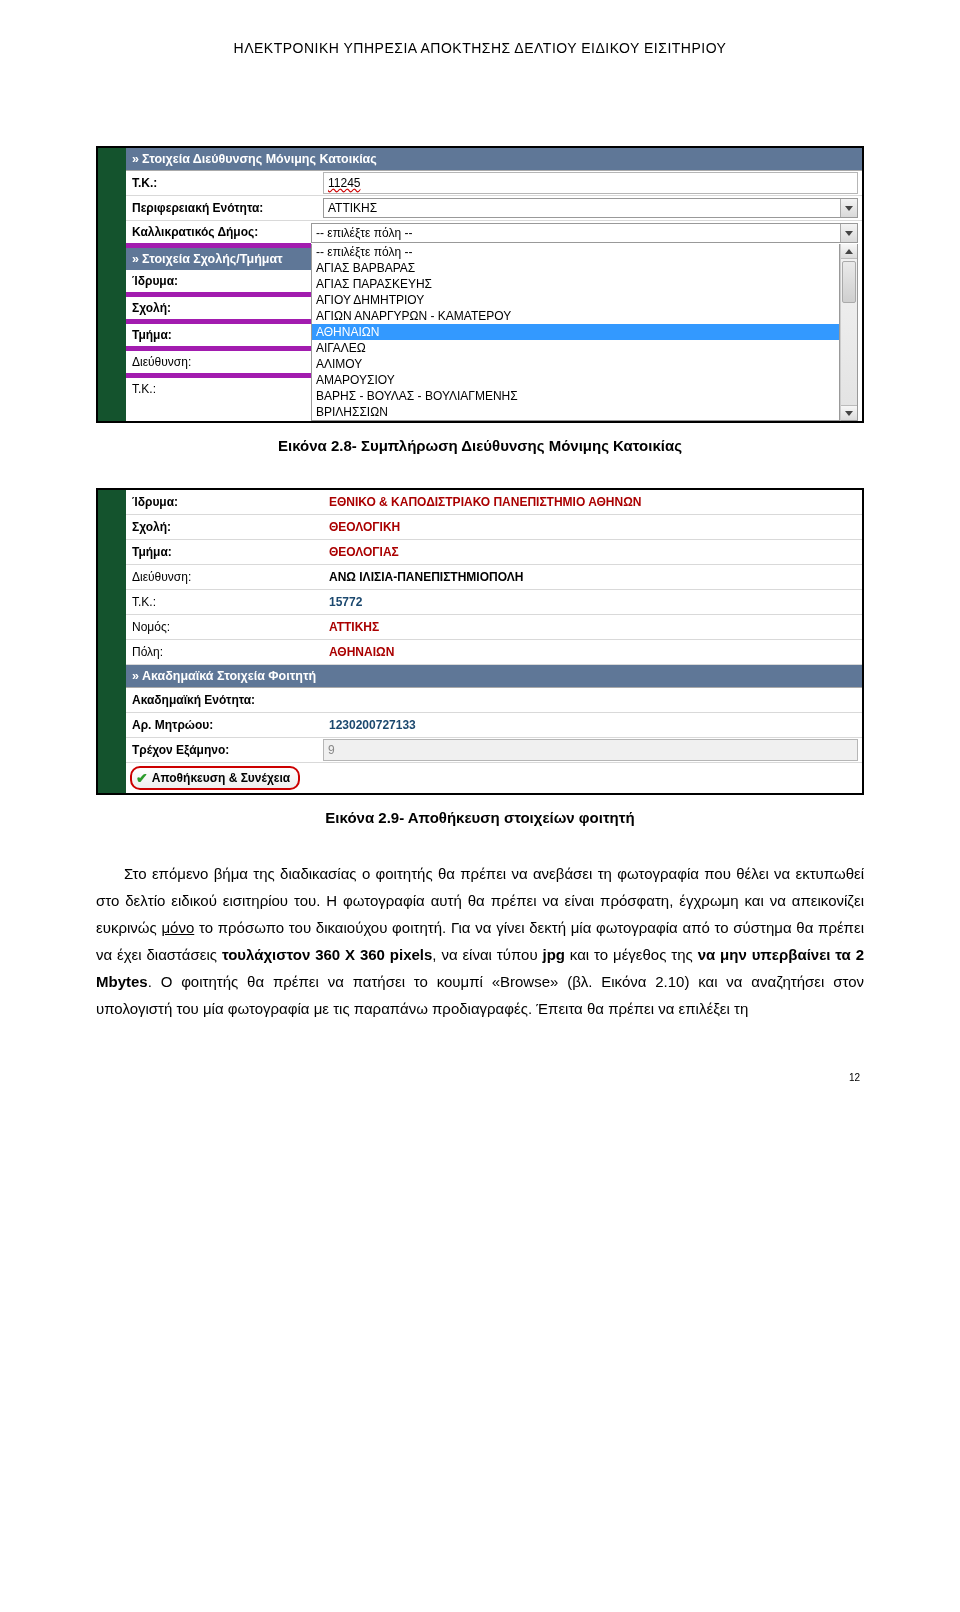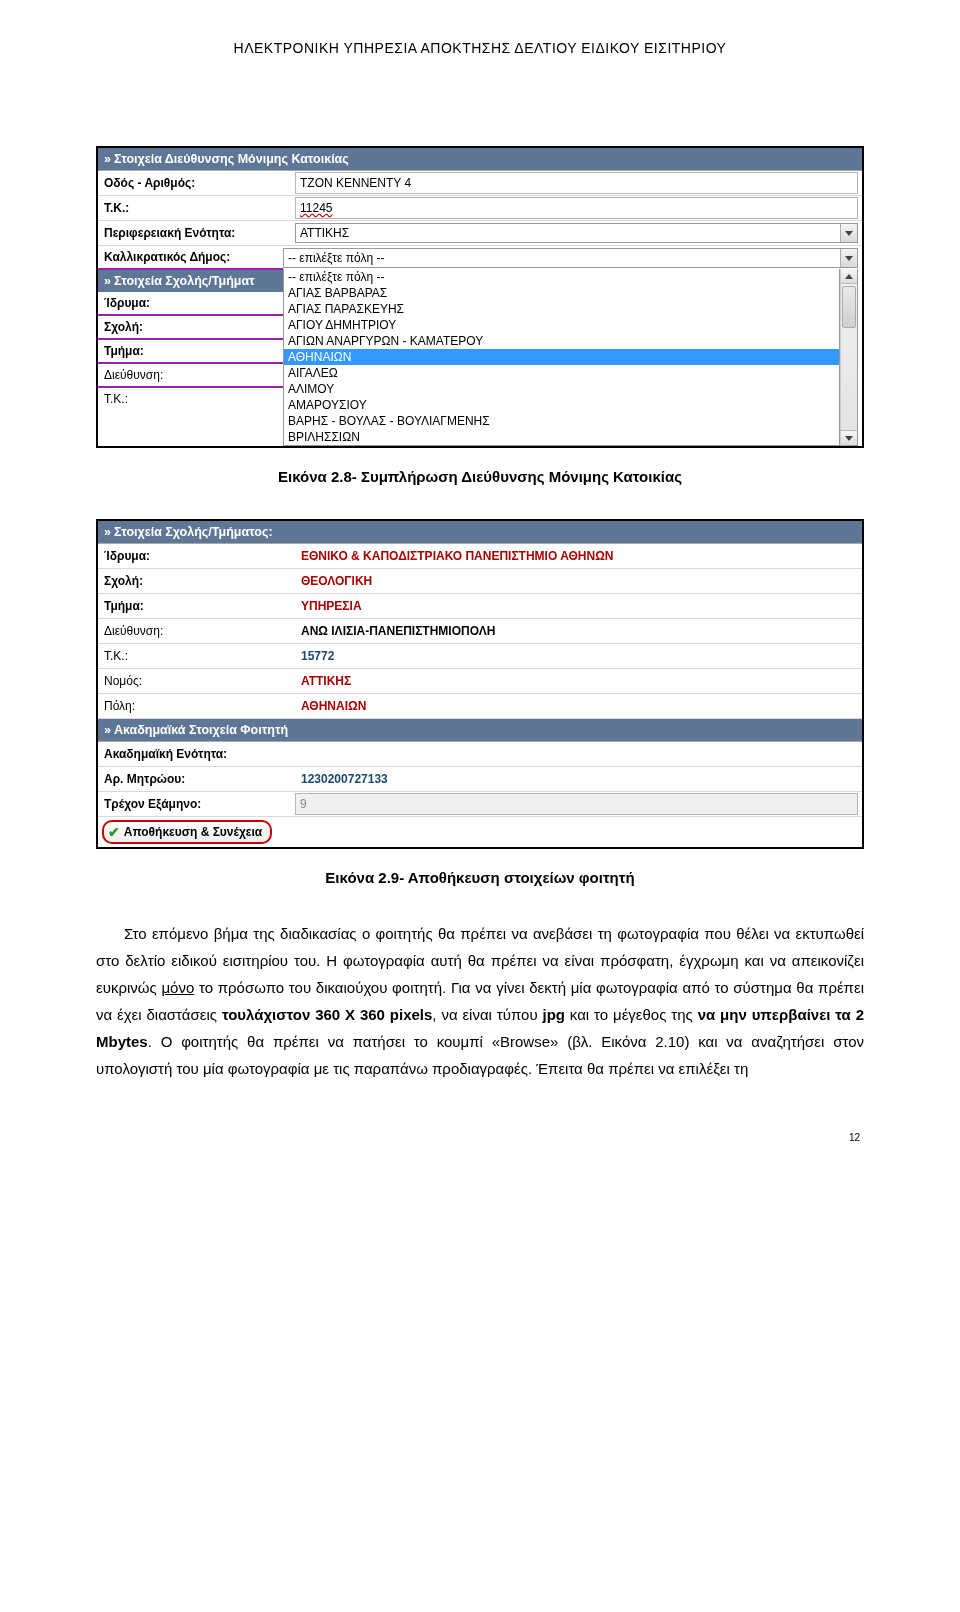--- a/index.html
+++ b/index.html
@@ -16,22 +16,23 @@
     box-sizing: border-box;
   }
   .doc-header {
     text-align: center;
     font-size: 14px;
     letter-spacing: 0.5px;
     margin-bottom: 90px;
   }
   .screenshot-box {
     border: 2px solid #000;
-    background: #000000;
-    margin-bottom: 20px;
+    background: #14532d;
+    margin-bottom: 8px;
+    padding-left: 28px;
   }
   .sect-header {
     background: #5f7797;
     color: #fff;
     font-size: 12.5px;
     font-weight: bold;
     padding: 4px 6px;
     border-bottom: 1px solid #aaa;
   }
   .sect-header .raquo {
@@ -137,21 +138,21 @@
   .left-col {
     width:185px;
     flex-shrink:0;
     display:flex;
     flex-direction:column;
   }
   .left-col .lblrow {
     font-weight:bold;
     font-size:12px;
     padding:4px 6px;
-    border-bottom:2px solid #a21caf;
+    border-bottom:5px solid #a21caf;
     min-height:14px;
   }
   .dd-row-complex {
     display:flex;
     background:#fff;
   }
   .val-bold-red {
     color: #a00;
     font-weight: bold;
   }
@@ -203,24 +204,20 @@
 <div class="page">
 
   <div class="doc-header">ΗΛΕΚΤΡΟΝΙΚΗ ΥΠΗΡΕΣΙΑ ΑΠΟΚΤΗΣΗΣ ΔΕΛΤΙΟΥ ΕΙΔΙΚΟΥ ΕΙΣΙΤΗΡΙΟΥ</div>
 
   <div class="screenshot-box">
 
     <div class="sect-header">
       <span class="raquo">»</span><span>Στοιχεία Διεύθυνσης Μόνιμης Κατοικίας</span>
     </div>
 
-    <div class="form-row">
-      <div class="lbl">Οδός - Αριθμός:</div>
-      <div class="inputlike">ΤΖΟΝ ΚΕΝΝΕΝΤΥ 4</div>
-    </div>
 
     <div class="form-row">
       <div class="lbl">Τ.Κ.:</div>
       <div class="inputlike red-squiggle">11245</div>
     </div>
 
     <div class="form-row">
       <div class="lbl">Περιφερειακή Ενότητα:</div>
       <div class="dropdown-wrap">
         <div class="dd-text">ΑΤΤΙΚΗΣ</div>
@@ -276,35 +273,32 @@
         </div>
       </div>
     </div>
 
   </div>
 
   <div class="caption">Εικόνα 2.8- Συμπλήρωση Διεύθυνσης Μόνιμης Κατοικίας</div>
 
   <div class="screenshot-box">
 
-    <div class="sect-header">
-      <span class="raquo">»</span><span>Στοιχεία Σχολής/Τμήματος:</span>
-    </div>
 
     <div class="form-row">
       <div class="lbl">Ίδρυμα:</div>
       <div class="val val-bold-red" style="font-weight:bold">ΕΘΝΙΚΟ &amp; ΚΑΠΟΔΙΣΤΡΙΑΚΟ ΠΑΝΕΠΙΣΤΗΜΙΟ ΑΘΗΝΩΝ</div>
     </div>
     <div class="form-row">
       <div class="lbl">Σχολή:</div>
       <div class="val val-bold-red" style="font-weight:bold">ΘΕΟΛΟΓΙΚΗ</div>
     </div>
     <div class="form-row">
       <div class="lbl">Τμήμα:</div>
-      <div class="val val-bold-red" style="font-weight:bold">ΥΠΗΡΕΣΙΑ</div>
+      <div class="val val-bold-red" style="font-weight:bold">ΘΕΟΛΟΓΙΑΣ</div>
     </div>
     <div class="form-row">
       <div class="lbl" style="font-weight:normal">Διεύθυνση:</div>
       <div class="val" style="font-weight:bold">ΑΝΩ ΙΛΙΣΙΑ-ΠΑΝΕΠΙΣΤΗΜΙΟΠΟΛΗ</div>
     </div>
     <div class="form-row">
       <div class="lbl" style="font-weight:normal">Τ.Κ.:</div>
       <div class="val" style="font-weight:bold;color:#1b486e">15772</div>
     </div>
     <div class="form-row">

